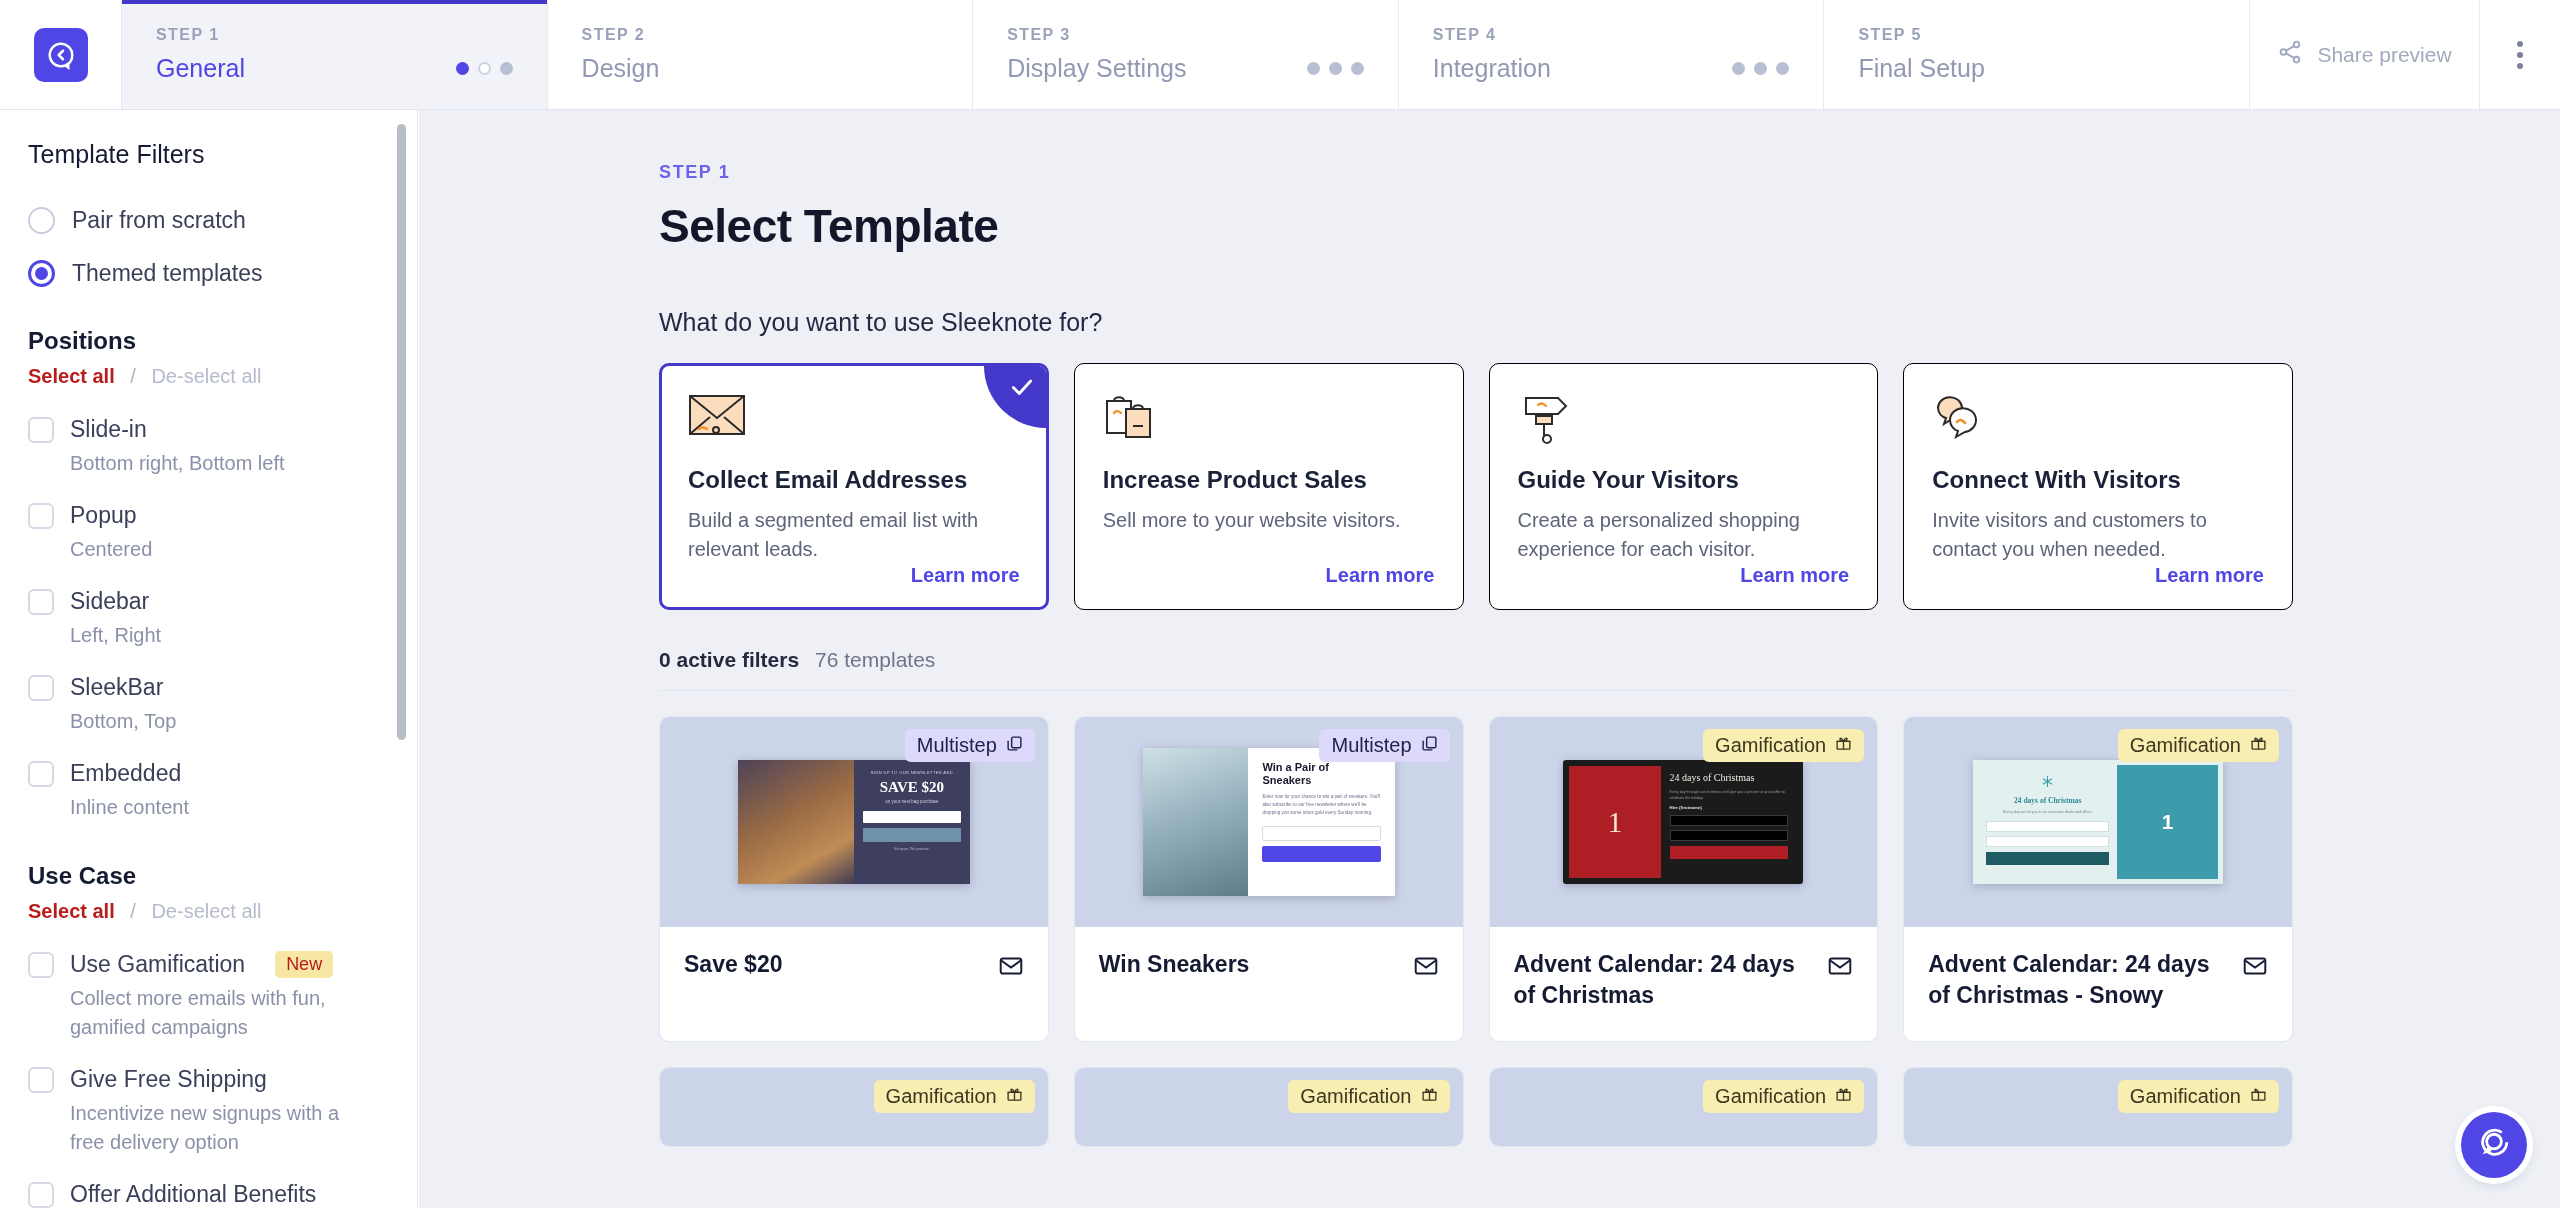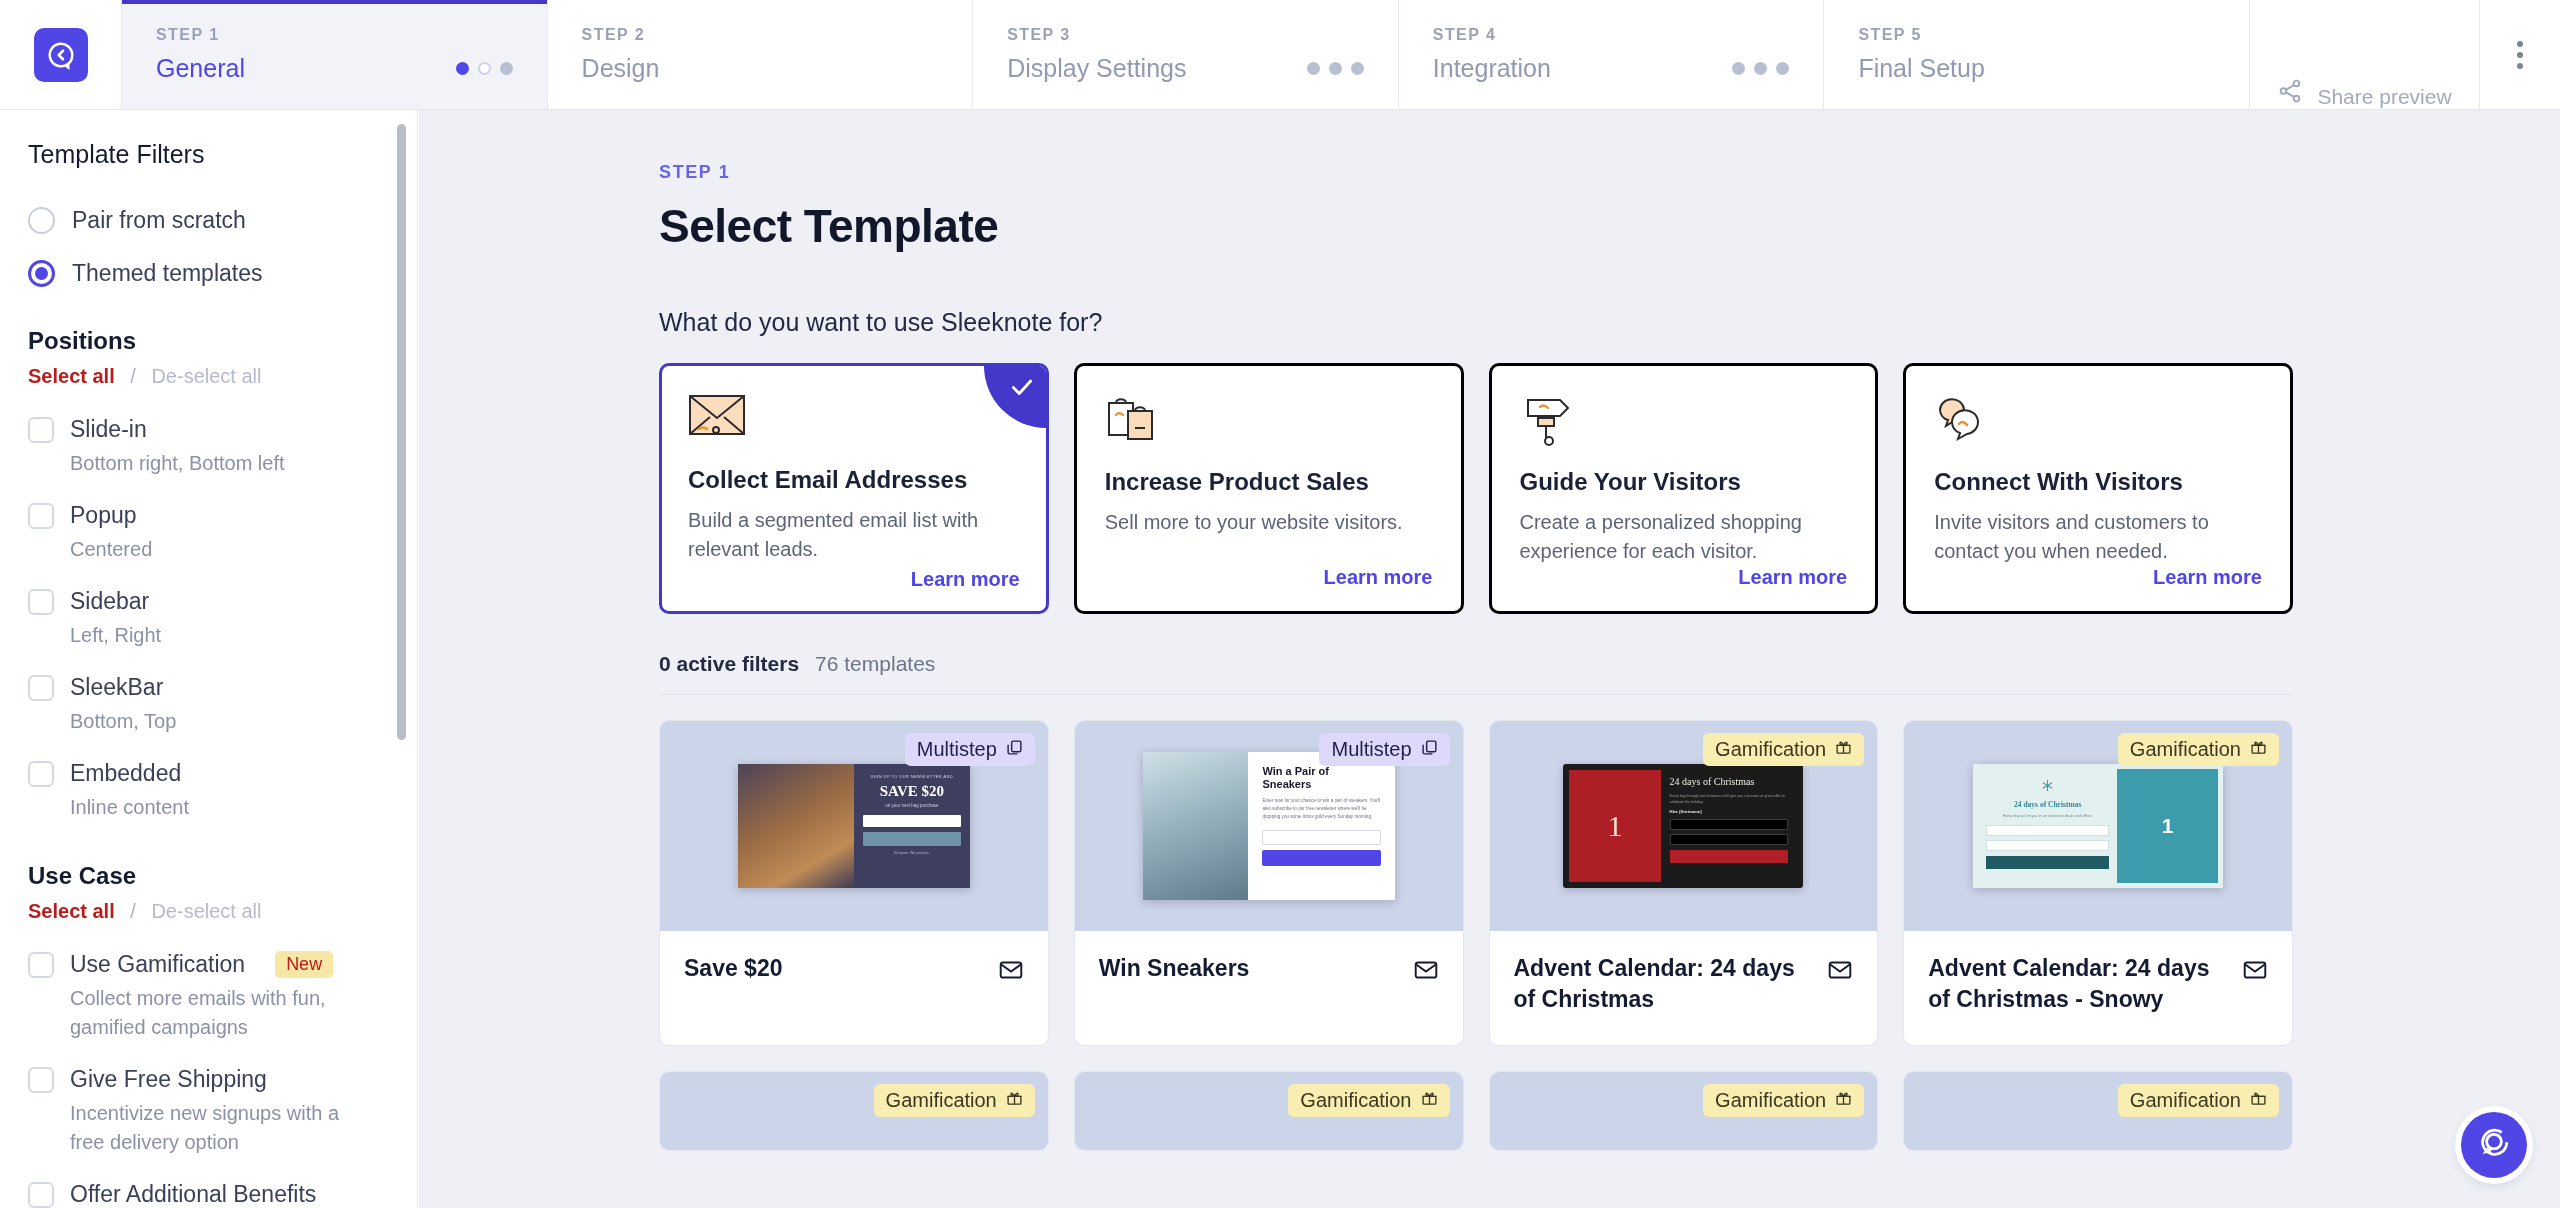--- a/index.html
+++ b/index.html
@@ -43,21 +43,21 @@
   }
   .step-row { display: flex; align-items: center; justify-content: space-between; }
   .step-name { font-size: 25px; color: #9199b3; font-weight: 400; }
   .step.active .step-name { color: #4f46e5; }
   .dots { display: flex; gap: 9px; align-items: center; }
   .dot { width: 13px; height: 13px; border-radius: 50%; background: #b9bfd2; }
   .dot.filled { background: #4f46e5; }
   .dot.hollow { background: #fff; border: 2px solid #cdd2e2; }
 
   .share-cell {
-    width: 230px; min-width: 230px; display: flex; align-items: flex-end;
+    width: 230px; min-width: 230px; display: flex; align-items: center;
     justify-content: center; gap: 14px; color: #a3a9bf; font-size: 21px;
     border-right: 1px solid #e8eaf2;
   }
   .kebab-cell {
     width: 80px; min-width: 80px; display: flex;
     align-items: center; justify-content: center;
   }
   .kebab { display: flex; flex-direction: column; gap: 5px; }
   .kebab i { width: 6px; height: 6px; border-radius: 50%; background: #7c8399; display: block; }
 
@@ -116,21 +116,21 @@
     font-size: 18px; letter-spacing: 0.09em; font-weight: 700;
     color: #6b63e8; text-transform: uppercase; margin-bottom: 16px;
   }
   .m-title { font-size: 46px; font-weight: 700; color: #121729; letter-spacing: -0.5px; }
   .m-question { font-size: 25px; color: #232943; margin: 55px 0 26px; }
 
   
   .uc-grid { display: grid; grid-template-columns: repeat(4, 1fr); gap: 25px; }
   .uc-card {
     position: relative; background: #fff; border-radius: 10px;
-    border: 3px solid #000000; padding: 28px 28px 22px 28px;
+    border: 1px solid #000000; padding: 28px 28px 22px 28px;
     min-height: 227px; display: flex; flex-direction: column; overflow: hidden;
   }
   .uc-card.selected {
     border: 3px solid #4338ca; padding: 26px 26px 20px 26px;
   }
   .uc-check {
     position: absolute; top: 0; right: 0; width: 62px; height: 62px;
     background: #4338ca; border-bottom-left-radius: 62px;
     display: flex; align-items: flex-start; justify-content: flex-end;
     padding: 8px 11px 0 0;

